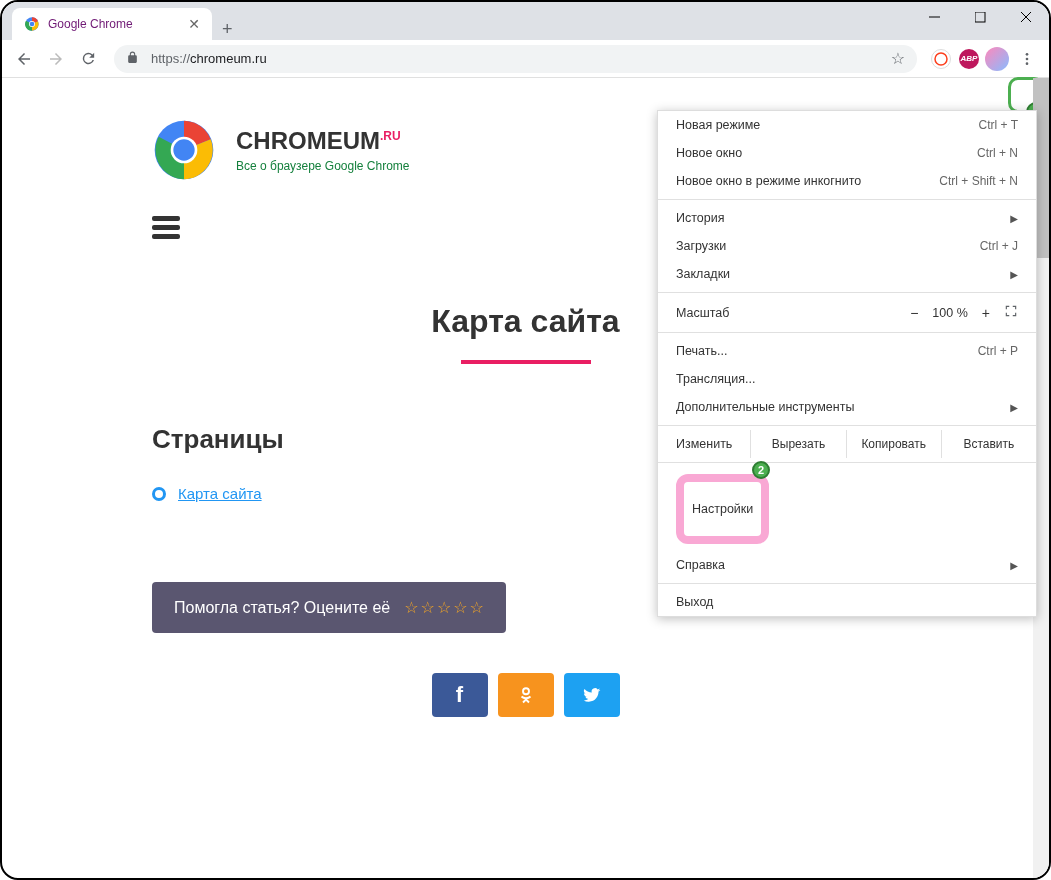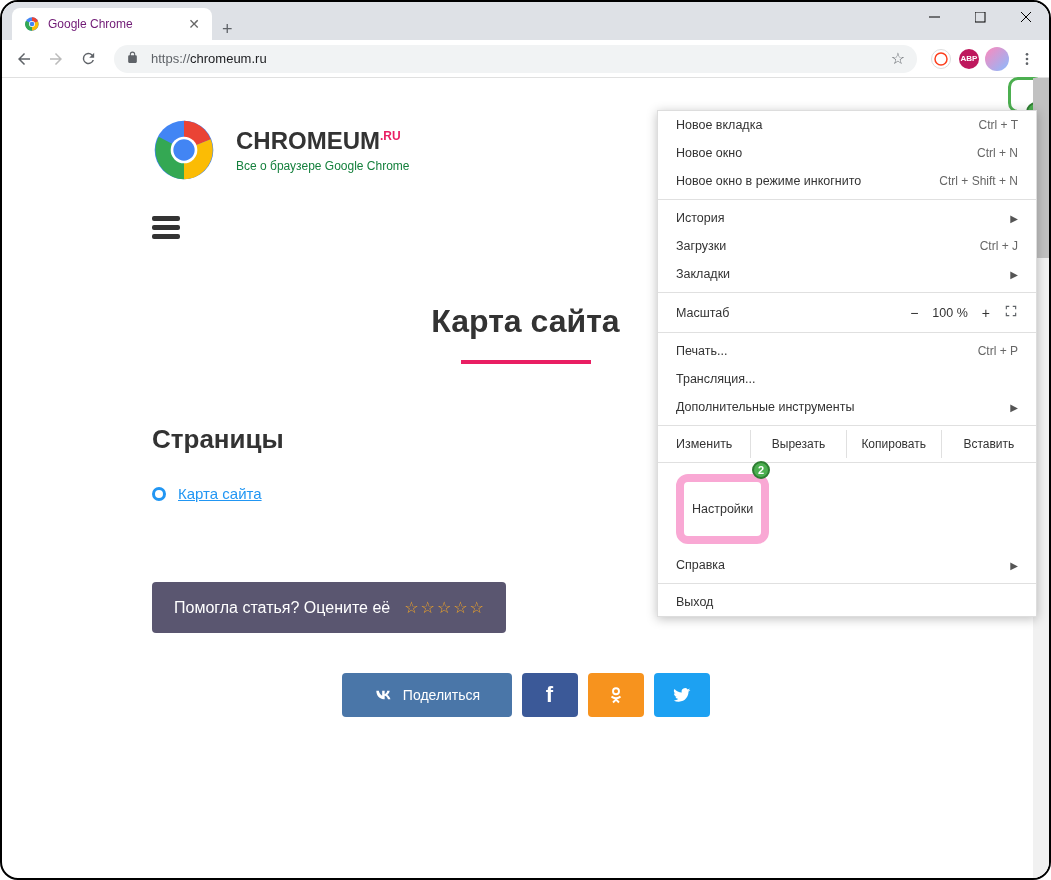--- a/index.html
+++ b/index.html
@@ -18,21 +18,21 @@
 
 .toolbar { height: 38px; background: #fff; border-bottom: 1px solid #e0e0e0; display: flex; align-items: center; padding: 0 8px; gap: 4px; }
 .nav-btn { width: 28px; height: 28px; display: flex; align-items: center; justify-content: center; cursor: pointer; border-radius: 50%; color: #5f6368; }
 .nav-btn.disabled { color: #bbb; }
 .addr-bar { flex: 1; height: 28px; background: #f1f3f4; border-radius: 14px; display: flex; align-items: center; padding: 0 12px; margin: 0 8px; gap: 12px; }
 .lock-icon { color: #5f6368; }
 .url { font-size: 13px; color: #202124; flex: 1; }
 .star-icon { color: #5f6368; cursor: pointer; }
 .ext-icon { width: 20px; height: 20px; border-radius: 50%; display: flex; align-items: center; justify-content: center; cursor: pointer; margin: 0 2px; }
 .yandex { background: #fff; border: 1px solid #ddd; }
-.abp { background: #be185d; color: #fff; font-size: 8px; font-weight: bold; }
+.abp { background: #be185d; color: #fff; font-size: 8px; font-weight: bold; font-style: italic; }
 .avatar { width: 24px; height: 24px; border-radius: 50%; background: linear-gradient(135deg,#f8b,#8bf); cursor: pointer; }
 .menu-btn { width: 28px; height: 28px; border-radius: 4px; display: flex; align-items: center; justify-content: center; cursor: pointer; }
 .menu-highlight { position: absolute; right: 5px; top: 75px; width: 36px; height: 36px; border: 3px solid #4CAF50; border-radius: 10px; pointer-events: none; }
 .badge-1 { position: absolute; right: 3px; top: 100px; width: 20px; height: 20px; border-radius: 50%; background: #4CAF50; border: 2px solid #2e7d32; color: #fff; font-size: 12px; font-weight: bold; display: flex; align-items: center; justify-content: center; }
 
 
 .page { position: relative; height: calc(100% - 76px); overflow: hidden; }
 .scrollbar { position: absolute; right: 0; top: 0; width: 16px; height: 100%; background: #f1f1f1; }
 .scroll-thumb { width: 100%; height: 180px; background: #c1c1c1; }
 
@@ -215,45 +215,39 @@
       <span class="stars">
         <span class="star-o">☆</span>
         <span class="star-o">☆</span>
         <span class="star-o">☆</span>
         <span class="star-o">☆</span>
         <span class="star-o">☆</span>
       </span>
     </div>
 
     <div class="social-row">
-      <div class="social-btn vk">
-        <svg width="20" height="20" viewBox="0 0 24 24">
-            <path d="M4 7c0 5 3 10 9 10h1v-4c2 0 3 2 4 4h3c-1-3-3-5-4-5 1-1 3-3 3-5h-3c0 2-2 4-3 4V7h-3v6c-2-1-4-4-4-6H4z" fill="#fff"></path>
-          </svg>
-        <span>Поделиться</span>
-      </div>
       <div class="social-btn fb">f</div>
       <div class="social-btn ok">
           <svg width="18" height="18" viewBox="0 0 24 24">
             <circle cx="12" cy="7" r="4" fill="none" stroke="#fff" stroke-width="2.5"></circle>
             <path d="M6 14c3 3 9 3 12 0M12 16v2m0 0l-4 4m4-4l4 4" stroke="#fff" stroke-width="2.5" fill="none"></path>
           </svg>
         </div>
       <div class="social-btn tw">
           <svg width="20" height="20" viewBox="0 0 24 24">
             <path d="M22 5.9a8 8 0 0 1-2.4.7 4 4 0 0 0 1.8-2.3 8 8 0 0 1-2.6 1 4 4 0 0 0-7 3.7A11.6 11.6 0 0 1 3 4.8a4 4 0 0 0 1.3 5.5 4 4 0 0 1-1.9-.5 4 4 0 0 0 3.3 4 4 4 0 0 1-1.9.1 4 4 0 0 0 3.8 2.9A8.3 8.3 0 0 1 2 18.5 11.7 11.7 0 0 0 8.3 20c7.5 0 11.7-6.4 11.5-12.1A8 8 0 0 0 22 5.9z" fill="#fff"></path>
           </svg>
         </div>
     </div>
   </div>
 </div>
 
 <div class="dropdown">
   <div class="menu-item">
-      <span>Новое вкладка</span>
+      <span>Новая режиме</span>
       <span class="shortcut">Ctrl + T</span>
     </div>
   <div class="menu-item">
       <span>Новое окно</span>
       <span class="shortcut">Ctrl + N</span>
     </div>
   <div class="menu-item">
       <span>Новое окно в режиме инкогнито</span>
       <span class="shortcut">Ctrl + Shift + N</span>
     </div>

